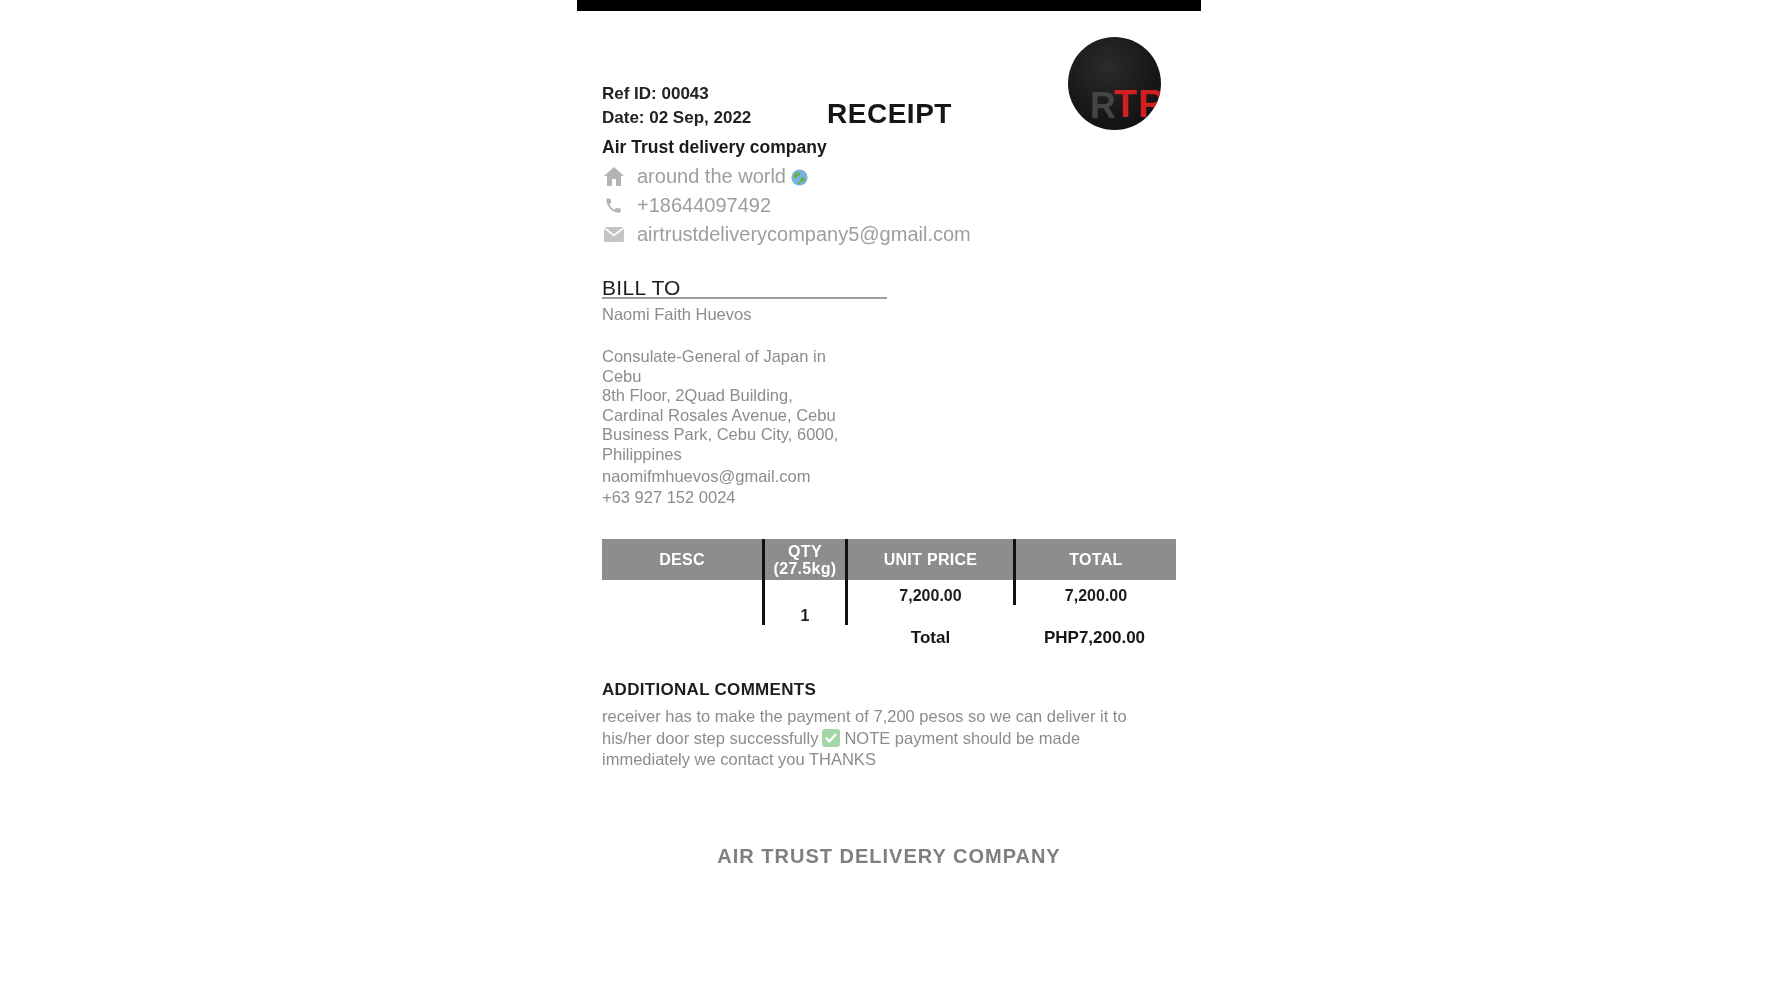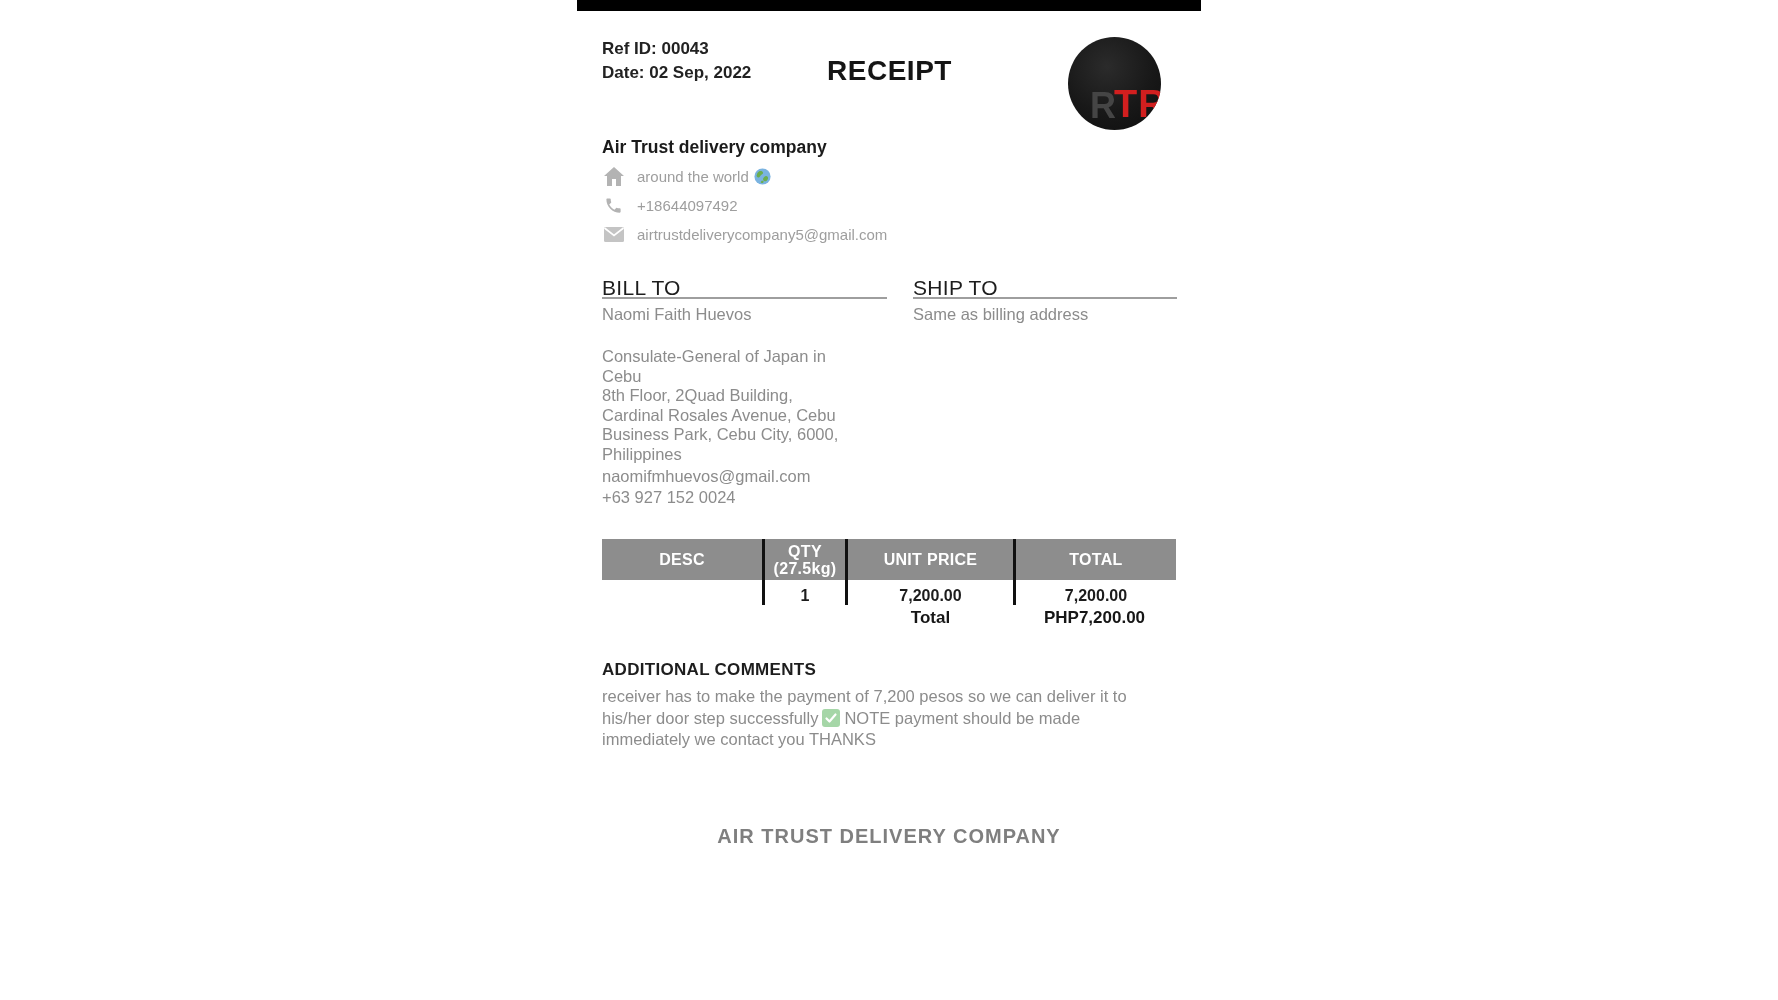--- a/index.html
+++ b/index.html
@@ -7,39 +7,39 @@
   html, body { background: #ffffff; }
   body {
     width: 1778px; height: 1000px; overflow: hidden;
     font-family: "Liberation Sans", "DejaVu Sans", sans-serif;
     color: #1d1d1d;
   }
   .page { width: 624px; margin: 0 auto; position: relative; }
   .top-bar { height: 11px; background: #000000; width: 100%; }
 
   
-  .doc-header { display: flex; align-items: flex-start; padding: 26px 24px 0 25px; height: 119px; gap: 36px; }
+  .doc-header { display: flex; align-items: flex-end; padding: 26px 24px 0 25px; height: 119px; gap: 36px; }
   .ref-block { flex: 1; font-size: 17px; font-weight: 600; line-height: 24px; color: #222; }
   .doc-title { font-size: 28px; font-weight: 700; letter-spacing: .5px; margin-top: 18px; color: #151515; }
   .logo-wrap { flex: 1; display: flex; justify-content: flex-end; }
   .logo {
     width: 93px; height: 93px; border-radius: 50%; margin-right: 16px;
     background: radial-gradient(circle at 42% 32%, #2b2b2b 0%, #181818 55%, #0d0d0d 100%);
     position: relative; overflow: hidden;
   }
   .logo-ghost { position: absolute; left: 22px; top: 48px; font-size: 36px; font-weight: 800; color: #454545; }
   .logo-red  { position: absolute; left: 46px; top: 46px; font-size: 38px; font-weight: 800; color: #d21f1f; letter-spacing: 1px; }
 
   
   .company { padding: 0 24px 0 25px; }
   .company-name { margin-top: 5px; font-size: 17.5px; font-weight: 700; line-height: 25px; color: #1b1b1b; }
   .contact-list { margin-top: 6px; }
   .contact-row { display: flex; align-items: center; height: 20px; margin-bottom: 9px; }
   .contact-icon { width: 21px; height: 20px; display: inline-flex; align-items: center; justify-content: center; margin-left: 1px; }
-  .contact-text { margin-left: 13px; font-size: 15px; font-weight: 500; color: #9e9e9e; display: inline-flex; align-items: center; gap: 5px; }
+  .contact-text { margin-left: 13px; font-size: 20px; font-weight: 500; color: #9e9e9e; display: inline-flex; align-items: center; gap: 5px; }
   .globe { display: inline-block; width: 17px; height: 17px; }
 
   
   .parties { display: flex; padding: 0 24px 0 25px; margin-top: 35px; }
   .party-left { width: 285px; }
   .party-gap { width: 26px; }
   .party-right { width: 264px; }
   .party-heading {
     font-size: 21px; font-weight: 400; line-height: 18px; color: #1d1d1d;
     padding-bottom: 0; border-bottom: 2px solid #9e9e9e; letter-spacing: .3px;
@@ -48,21 +48,21 @@
   .addr { margin-top: 23px; }
   .addr-line { font-size: 16.5px; font-weight: 500; line-height: 19.5px; color: #8c8c8c; white-space: nowrap; }
   .party-email { margin-top: 2px; font-size: 16.5px; font-weight: 500; line-height: 20px; color: #8c8c8c; }
   .party-phone { margin-top: 1px; font-size: 16.5px; font-weight: 500; line-height: 20px; color: #8c8c8c; }
 
   
   .table-zone { padding: 0 24px 0 25px; }
   .receipt-table { display: flex; align-items: flex-start; margin-top: 32px; }
   .tcol { display: flex; flex-direction: column; }
   .tcol-desc { width: 160px; }
-  .tcol-qty { width: 86px; border-left: 3px solid #111; border-right: 3px solid #111; }
+  .tcol-qty { width: 86px; border-left: 3px solid #111; border-right: 3px solid #111; gap: 20px; }
   .tcol-unit { width: 165px; }
   .tcol-total { width: 163px; border-left: 3px solid #111; }
   .th {
     height: 41px; background: #8d8d8d; color: #ffffff;
     display: flex; flex-direction: column; justify-content: center; align-items: center;
     font-size: 16px; font-weight: 800; line-height: 17px; letter-spacing: .3px;
   }
   .td { flex: 1; padding-top: 7px; font-size: 16px; font-weight: 600; color: #1c1c1c; text-align: center; }
   .td-desc { text-align: left; }
   .desc-line { line-height: 19.5px; white-space: nowrap; }
@@ -162,24 +162,20 @@
         <div class="addr-line">Cebu</div>
         <div class="addr-line">8th Floor, 2Quad Building,</div>
         <div class="addr-line">Cardinal Rosales Avenue, Cebu</div>
         <div class="addr-line">Business Park, Cebu City, 6000,</div>
         <div class="addr-line">Philippines</div>
       </div>
       <div class="party-email">naomifmhuevos@gmail.com</div>
       <div class="party-phone">+63 927 152 0024</div>
     </div>
     <div class="party-gap"></div>
-    <div class="party-right">
-      <div class="party-heading">SHIP TO</div>
-      <div class="party-name">Same as billing address</div>
-    </div>
   </div>
 
   <div class="table-zone">
     <div class="receipt-table">
 
       <div class="tcol tcol-desc">
         <div class="th">DESC</div>
       </div>
 
       <div class="tcol tcol-qty">

